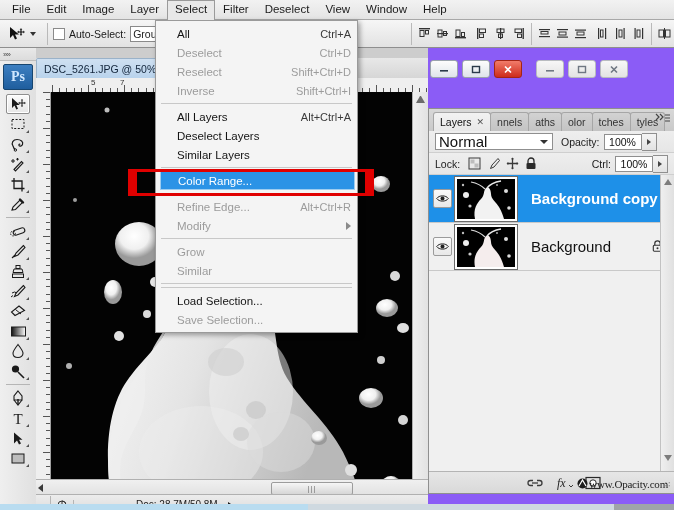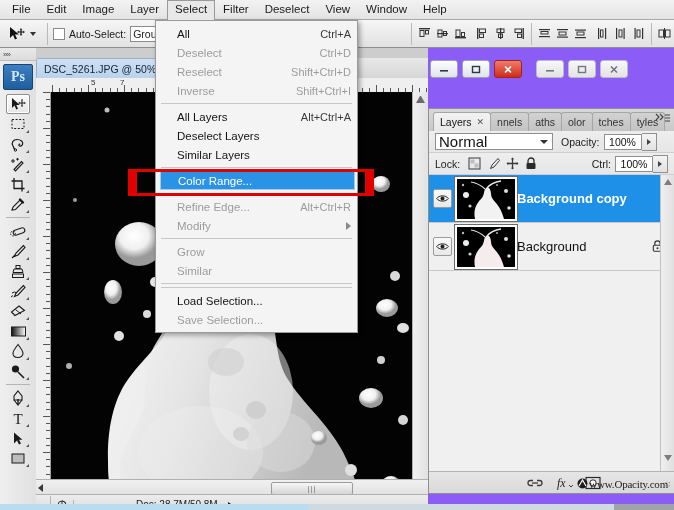--- a/index.html
+++ b/index.html
@@ -101,21 +101,21 @@
     border-left:4px solid #444;display:block;}
   .lockicons{display:flex;align-items:center;gap:6px;margin-left:4px;}
   .layerlist{position:absolute;left:0;top:66px;width:246px;height:298px;background:#f0f0f0;overflow:hidden;}
   .layer{height:48px;display:flex;align-items:center;border-bottom:1px solid #c9c9c9;box-sizing:border-box;}
   .layer.sel{background:#1e90e8;}
   .eye{width:26px;display:flex;align-items:center;justify-content:center;}
   .eyebox{width:17px;height:17px;border:1px solid #9b9b9b;background:linear-gradient(#fafafa,#e8e8e8);
     display:flex;align-items:center;justify-content:center;border-radius:2px;}
   .thumb{width:58px;height:40px;border:2px solid #fff;outline:1px solid #6b6b6b;
     background:#000;position:relative;overflow:hidden;flex:none;}
-  .lname{font-size:13px;color:#111;}
+  .lname{margin-left:14px;font-size:15px;color:#111;}
   .layer.sel .lname{color:#fff;font-weight:bold;}
   .lname.italic{}
   .lock-right{margin-left:auto;margin-right:12px;}
   .psb-v{position:absolute;right:0;top:66px;width:13px;height:298px;
     background:linear-gradient(90deg,#efefef,#e0e0e0);border-left:1px solid #c2c2c2;}
   .pfoot{position:absolute;left:0;bottom:0;width:246px;height:22px;
     background:linear-gradient(#e6e6e6,#d9d9d9);border-top:1px solid #b4b4b4;
     display:flex;align-items:center;justify-content:flex-end;padding-right:6px;gap:12px;box-sizing:border-box;}
   .watermark{position:absolute;right:6px;bottom:3px;font-size:11px;color:#1d1d1d;
     font-family:"Liberation Serif",serif;letter-spacing:-0.2px;white-space:nowrap;z-index:5;}

